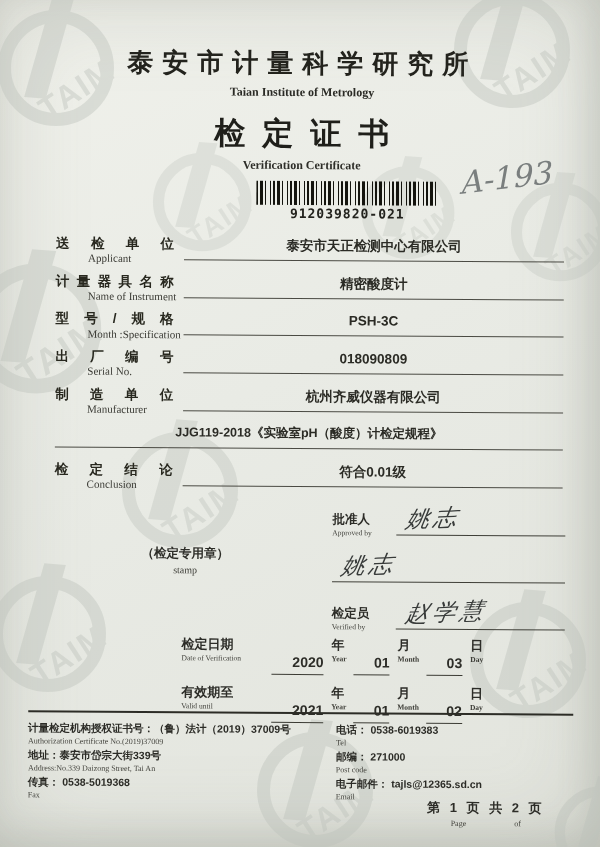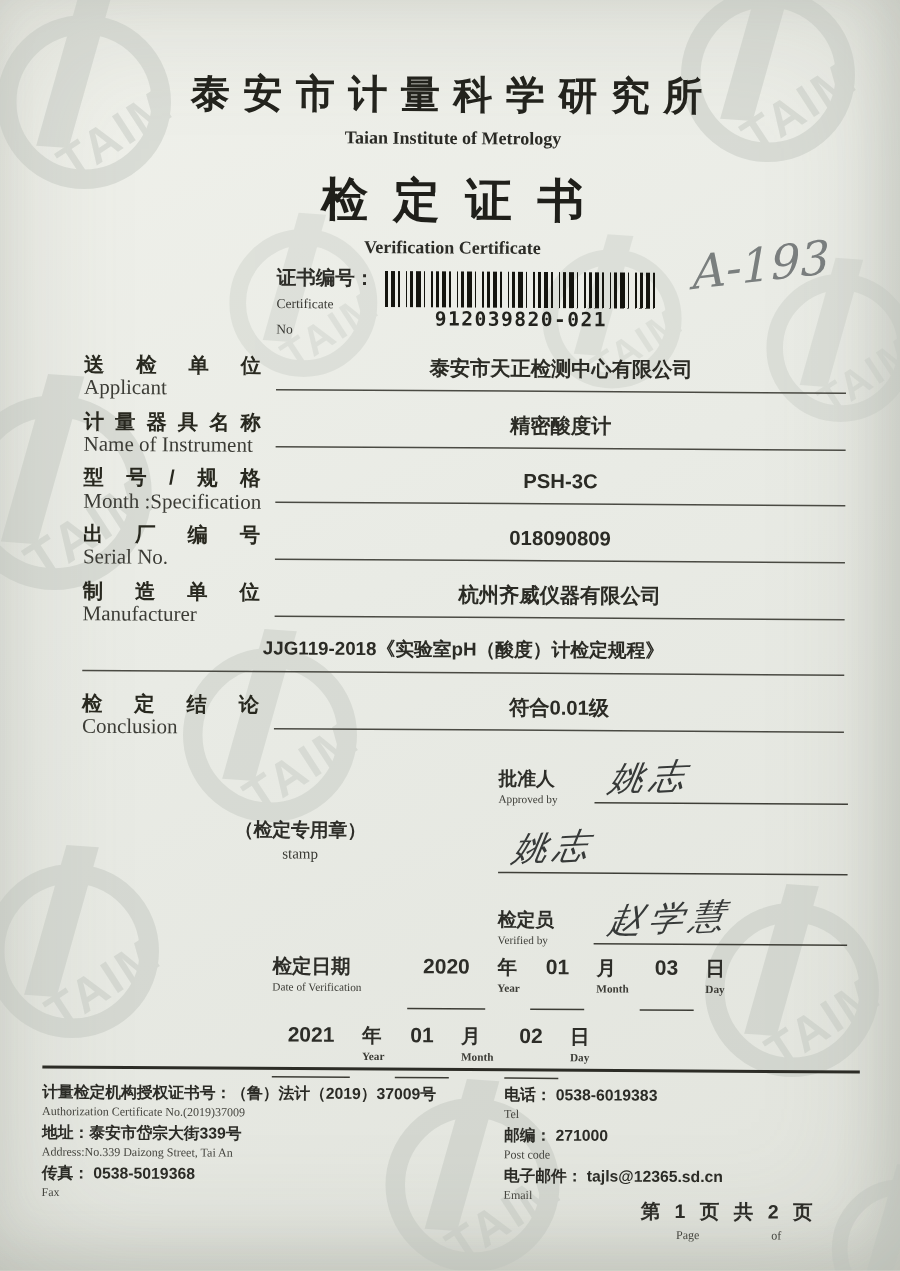--- a/index.html
+++ b/index.html
@@ -33,43 +33,43 @@
   .barcode{height:24px;width:182px;margin:4px auto 0;
     background:repeating-linear-gradient(90deg,#14140e 0 2px,transparent 2px 4px,#14140e 4px 7px,transparent 7px 9px,#14140e 9px 10px,transparent 10px 14px,#14140e 14px 15px,transparent 15px 17px);}
   .bcnum{font:700 13px "DejaVu Sans Mono",monospace;letter-spacing:1px;margin-top:1px;color:#23231e;}
   .hand{position:absolute;top:158px;left:460px;font-family:"DejaVu Serif",serif;font-style:italic;font-size:31px;color:#676c6d;transform:rotate(-7deg) skewX(-6deg);opacity:.85;}
 
   
   .fields{position:absolute;top:238px;left:55px;right:37px;}
   .frow{display:flex;height:24px;margin-bottom:13.7px;}
   .flabel{width:128px;flex:none;}
   .fl-cn{display:block;width:118px;font-size:13.5px;font-weight:700;text-align:justify;text-align-last:justify;line-height:1.05;color:#28281f;}
-  .fl-en{display:block;font-size:14px;font-family:"Liberation Serif",serif;color:#3c3c36;margin-top:1px;white-space:nowrap;}
+  .fl-en{display:block;font-size:11px;font-family:"Liberation Serif",serif;color:#3c3c36;margin-top:1px;white-space:nowrap;margin-left:32px;}
   .fvalue{flex:1;text-align:center;font-size:13.5px;font-weight:700;border-bottom:1.6px solid #4a4a43;padding-bottom:7px;height:15px;line-height:15px;color:#2b2b25;}
   .fvalue.long{font-size:12.5px;}
 
   
-  .stampnote{position:absolute;top:546px;left:124px;width:154px;text-align:center;}
+  .stampnote{position:absolute;top:546px;left:109px;width:154px;text-align:center;}
   .stamp-cn{font-size:12.5px;font-weight:700;}
   .stamp-en{font-size:10px;font-family:"Liberation Serif",serif;margin-top:2px;color:#3a3a34;}
   .sigs{position:absolute;top:499px;left:333px;width:233px;}
   .sigrow{display:flex;height:47px;}
   .siglabel{width:64px;padding-top:12px;flex:none;}
   .sl-cn{font-size:12.5px;font-weight:700;display:block;}
   .sl-en{font-size:7.5px;font-family:"Liberation Serif",serif;display:block;color:#3e3e38;}
   .sigline{flex:1;border-bottom:1.5px solid #3f3f38;position:relative;height:35px;}
   .signature{position:absolute;left:10px;bottom:1px;font-family:"DejaVu Serif",serif;font-style:italic;font-size:23px;color:#373a39;transform:skewX(-12deg) rotate(-3deg);white-space:nowrap;letter-spacing:4px;}
 
   
   .dates{position:absolute;top:636px;left:183px;}
   .daterow{display:flex;align-items:flex-start;margin-bottom:9px;}
   .dlabel{width:90px;flex:none;}
   .dl-cn{font-size:13px;font-weight:700;display:block;}
   .dl-en{font-size:7.5px;font-family:"Liberation Serif",serif;display:block;color:#3c3c36;}
-  .dval{display:inline-block;width:52px;text-align:center;font-weight:700;font-size:14px;border-bottom:1.4px solid #3c3c35;padding-bottom:20px;margin-top:0;}
+  .dval{display:inline-block;width:52px;text-align:right;font-weight:700;font-size:14px;border-bottom:1.4px solid #3c3c35;padding-bottom:4px;margin-top:18px;}
   .dval.short{width:36px;}
   .dunit{margin:0 7px 0 8px;text-align:left;}
   .du-cn{display:block;font-size:13px;font-weight:700;}
   .du-en{display:block;font-size:7.5px;font-family:"Liberation Serif",serif;color:#3c3c36;font-weight:bold;}
 
   
   .footer{position:absolute;left:30px;right:25px;top:712px;border-top:2.2px solid #2c2c26;padding-top:6px;}
   .fcols{display:flex;}
   .fcol-left{width:308px;flex:none;}
   .fcol-right{flex:1;}
@@ -143,25 +143,20 @@
   <div class="content">
 
     <div class="hdr">
       <div class="inst-cn">泰安市计量科学研究所</div>
       <div class="inst-en">Taian Institute of Metrology</div>
       <div class="title-cn">检定证书</div>
       <div class="title-en">Verification Certificate</div>
     </div>
 
     <div class="certno">
-      <div class="lbls">
-        <span class="cn-label">证书编号：</span>
-        <span class="cn-en">Certificate</span>
-        <span class="cn-en">No</span>
-      </div>
       <div class="bcwrap">
         <div class="barcode"></div>
         <div class="bcnum">912039820-021</div>
       </div>
     </div>
     <div class="hand">A-193</div>
 
     <div class="fields">
       <div class="frow">
         <div class="flabel">
@@ -257,20 +252,24 @@
             <span class="du-cn">月</span>
             <span class="du-en">Month</span>
           </span>
         <span class="dval short">03</span>
         <span class="dunit">
             <span class="du-cn">日</span>
             <span class="du-en">Day</span>
           </span>
       </div>
       <div class="daterow">
+        <div class="dlabel">
+          <span class="dl-cn">有效期至</span>
+          <span class="dl-en">Valid until</span>
+        </div>
         <span class="dval">2021</span>
         <span class="dunit">
             <span class="du-cn">年</span>
             <span class="du-en">Year</span>
           </span>
         <span class="dval short">01</span>
         <span class="dunit">
             <span class="du-cn">月</span>
             <span class="du-en">Month</span>
           </span>

